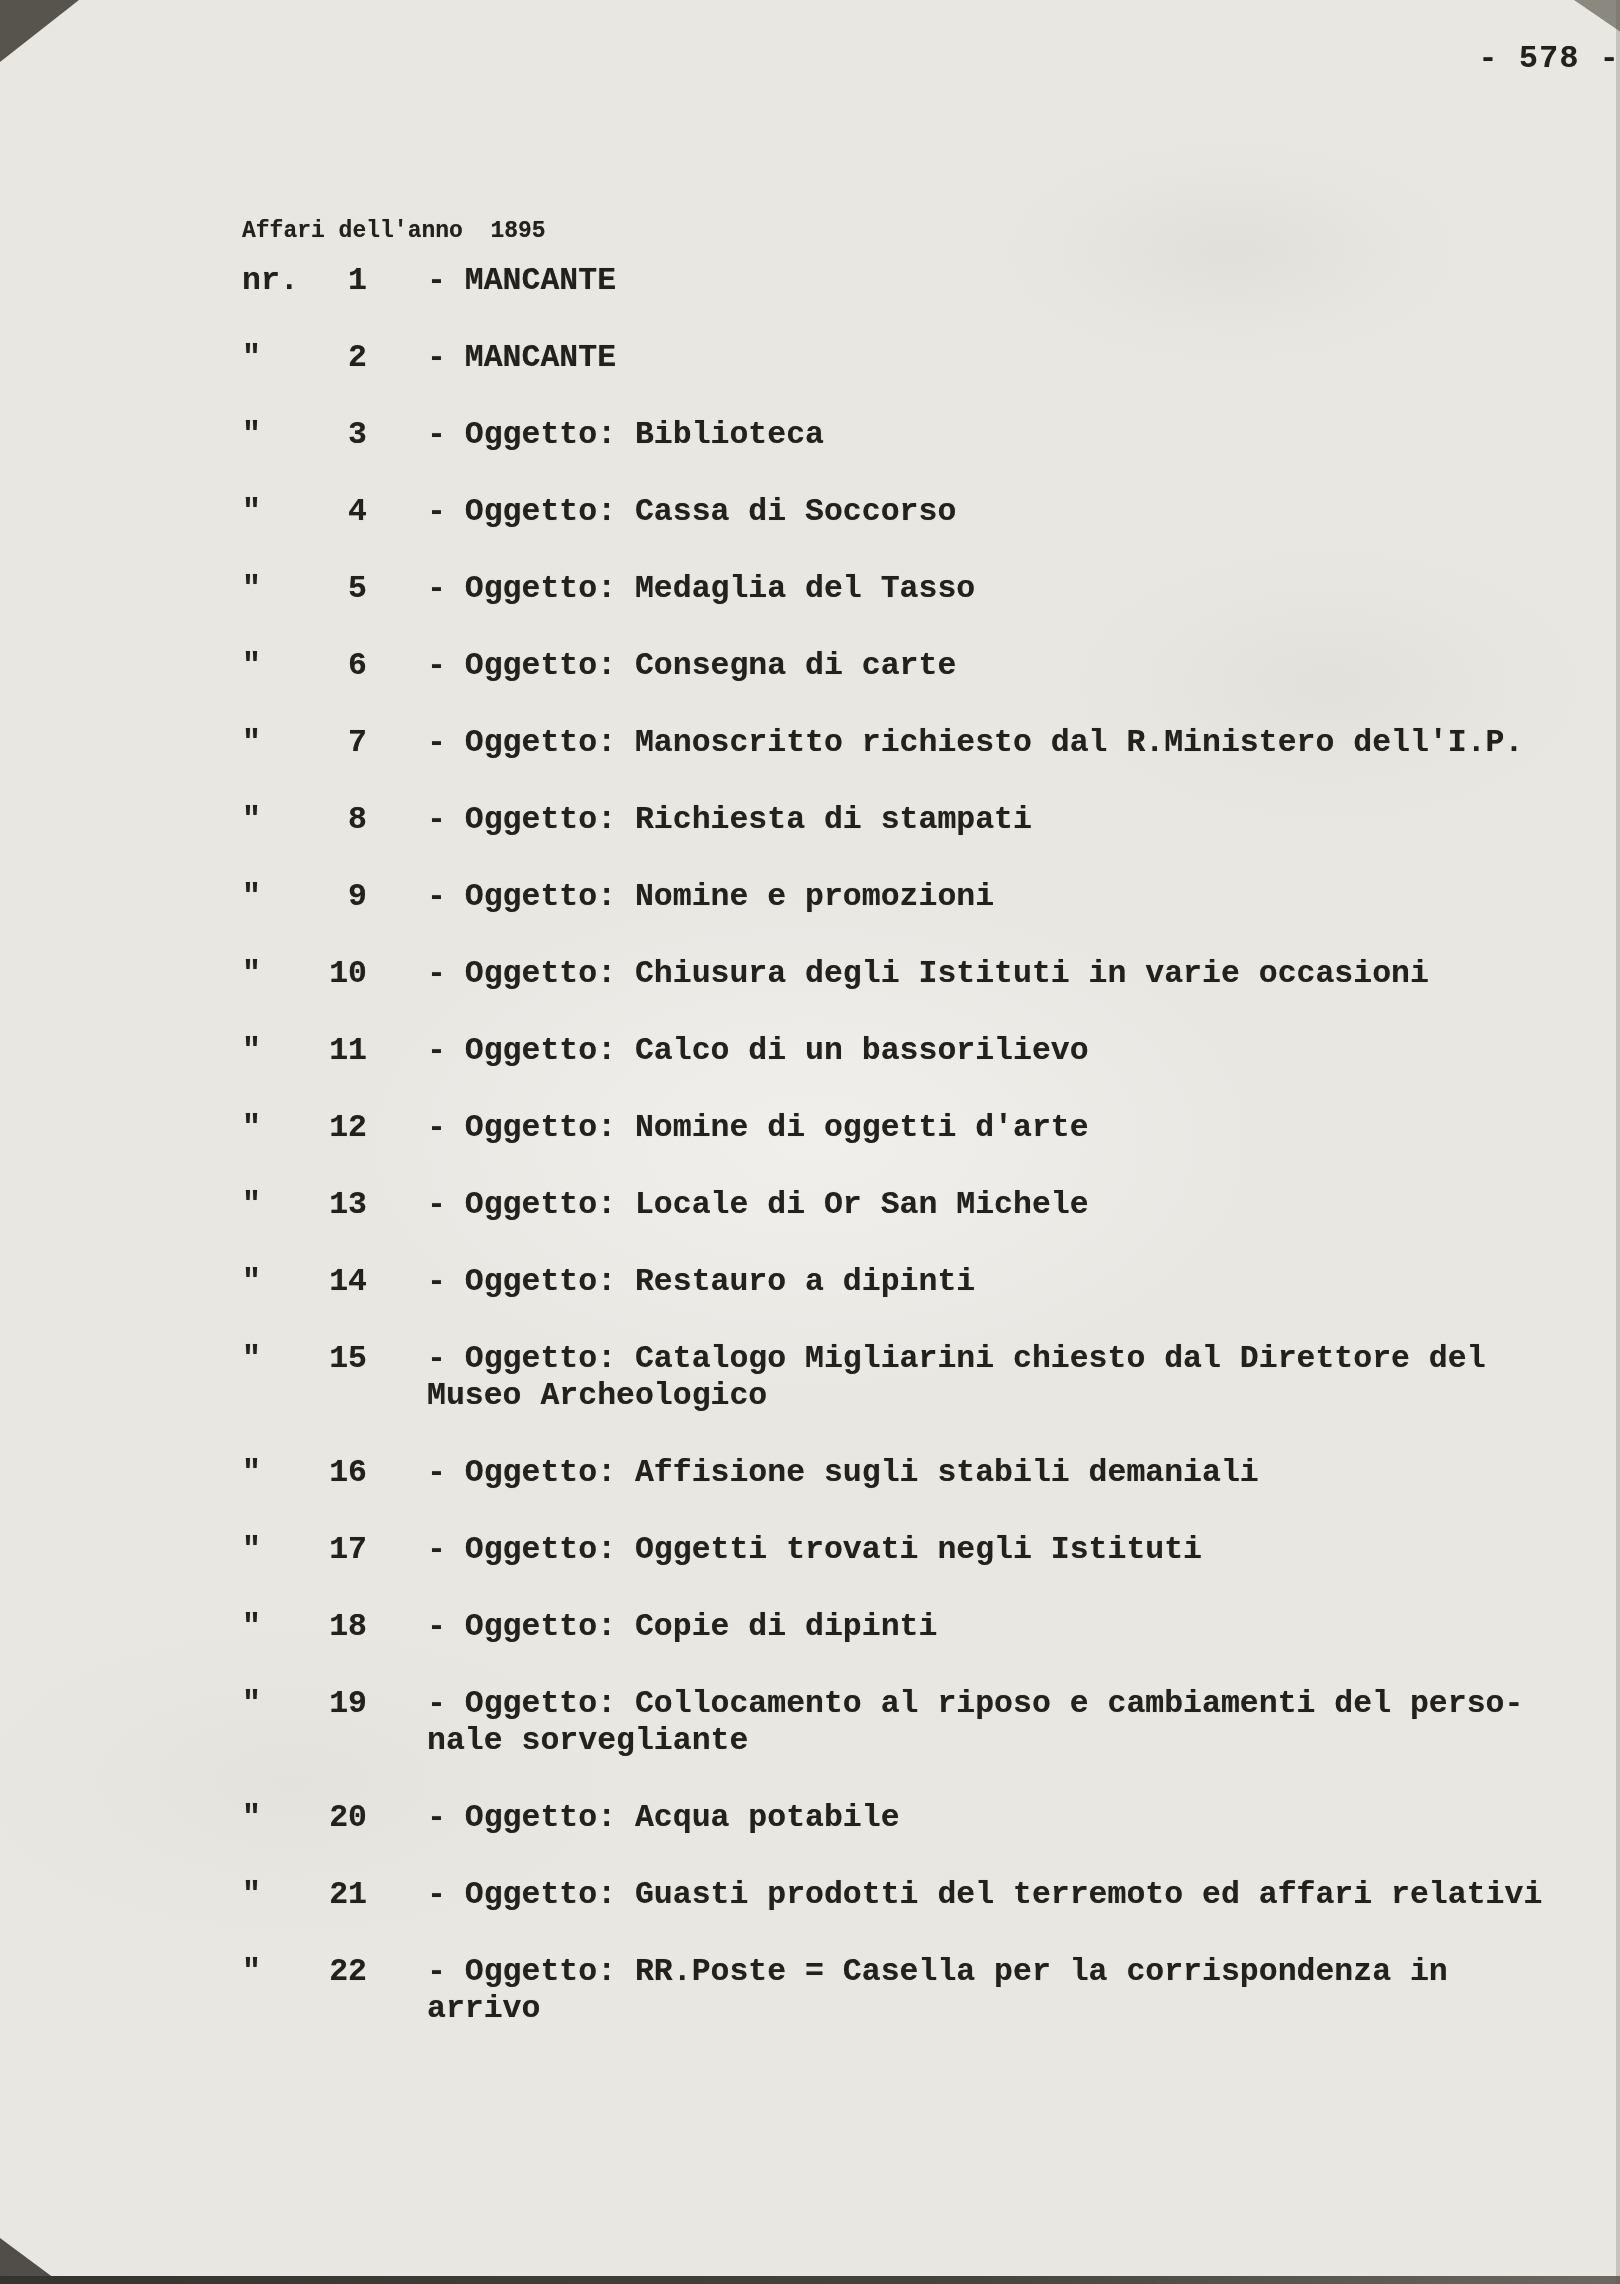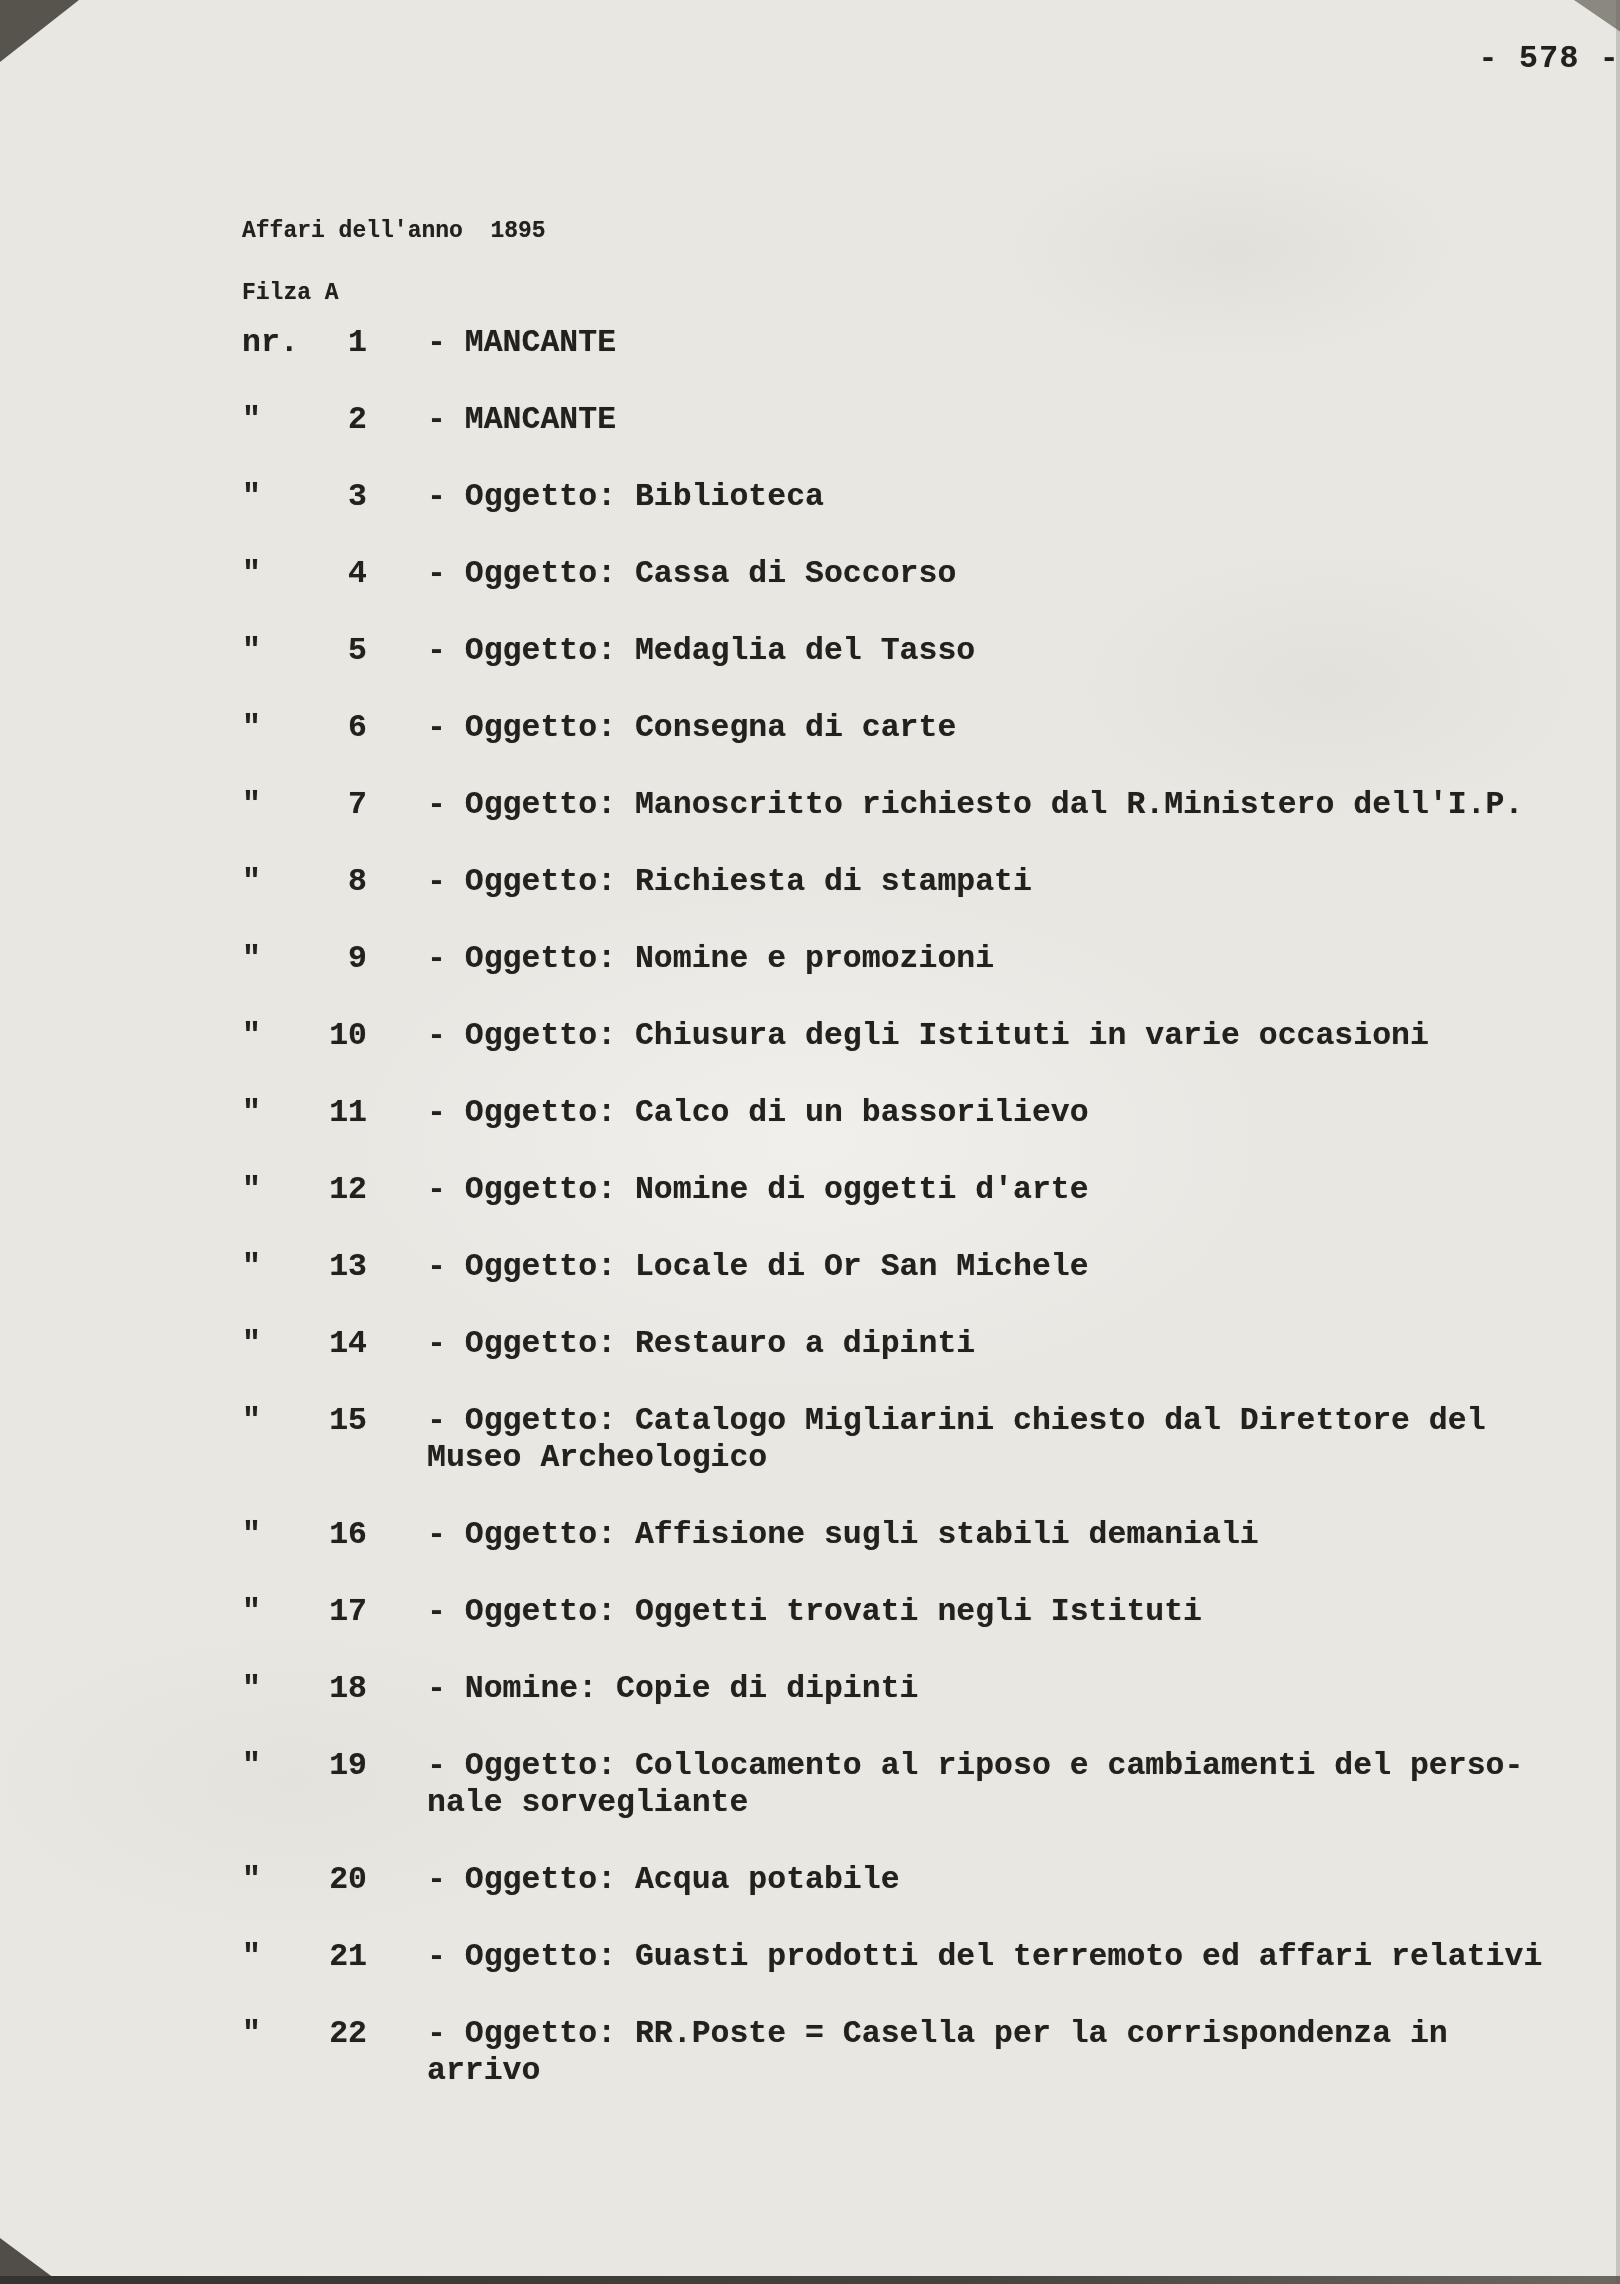--- a/index.html
+++ b/index.html
@@ -97,21 +97,20 @@
 <div class="corner-bl"></div>
 <div class="edge-bottom"></div>
 <div class="edge-right"></div>
 
 <div class="page-number">- 578 -</div>
 
 <div class="content">
 
   <div class="doc-header">
     <div class="header-line">Affari dell'anno  1895</div>
-    <div class="header-line">Filza A</div>
   </div>
 
   <div class="entries">
   <div class="entry-row">
     <span class="col-label">nr.</span>
     <span class="col-num">1</span>
     <span class="col-text">- MANCANTE</span>
   </div>
 
   <div class="entry-row">
@@ -207,21 +206,21 @@
 
   <div class="entry-row">
     <span class="col-label">"</span>
     <span class="col-num">17</span>
     <span class="col-text">- Oggetto: Oggetti trovati negli Istituti</span>
   </div>
 
   <div class="entry-row">
     <span class="col-label">"</span>
     <span class="col-num">18</span>
-    <span class="col-text">- Nomine: Copie di dipinti</span>
+    <span class="col-text">- Oggetto: Copie di dipinti</span>
   </div>
 
   <div class="entry-row">
     <span class="col-label">"</span>
     <span class="col-num">19</span>
     <span class="col-text">- Oggetto: Collocamento al riposo e cambiamenti del perso-
 nale sorvegliante</span>
   </div>
 
   <div class="entry-row">

